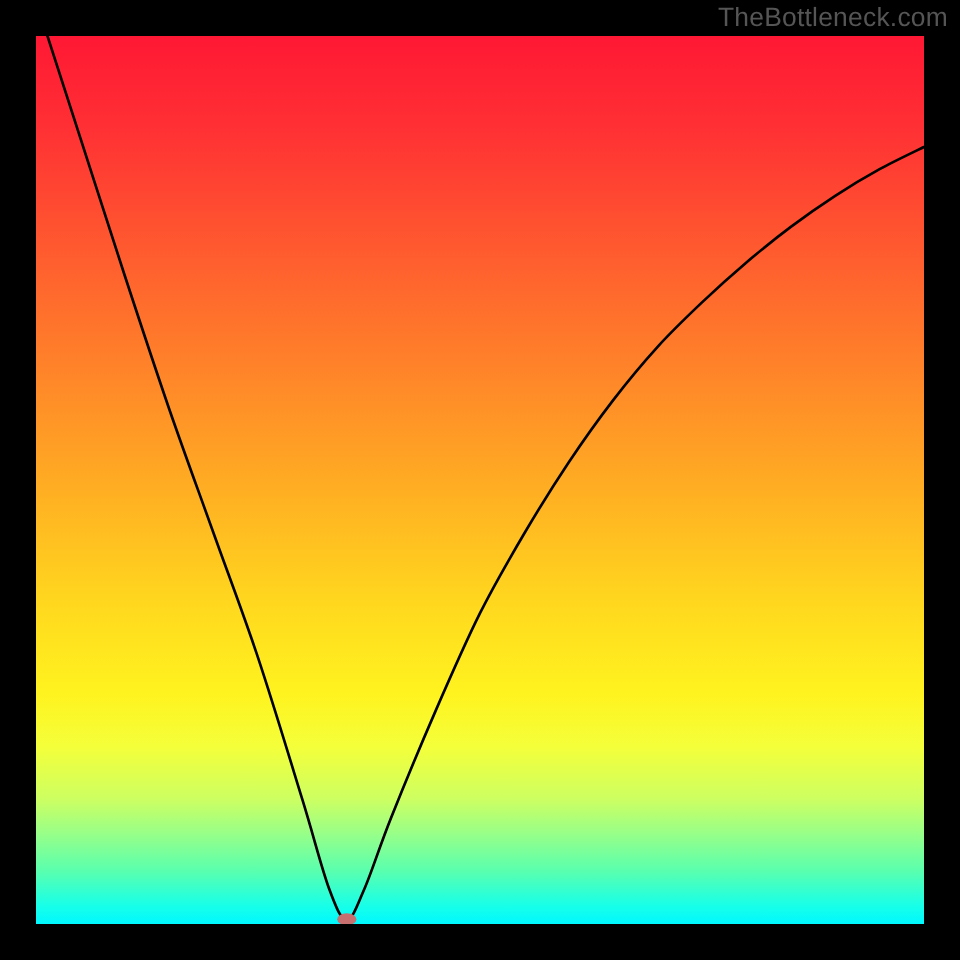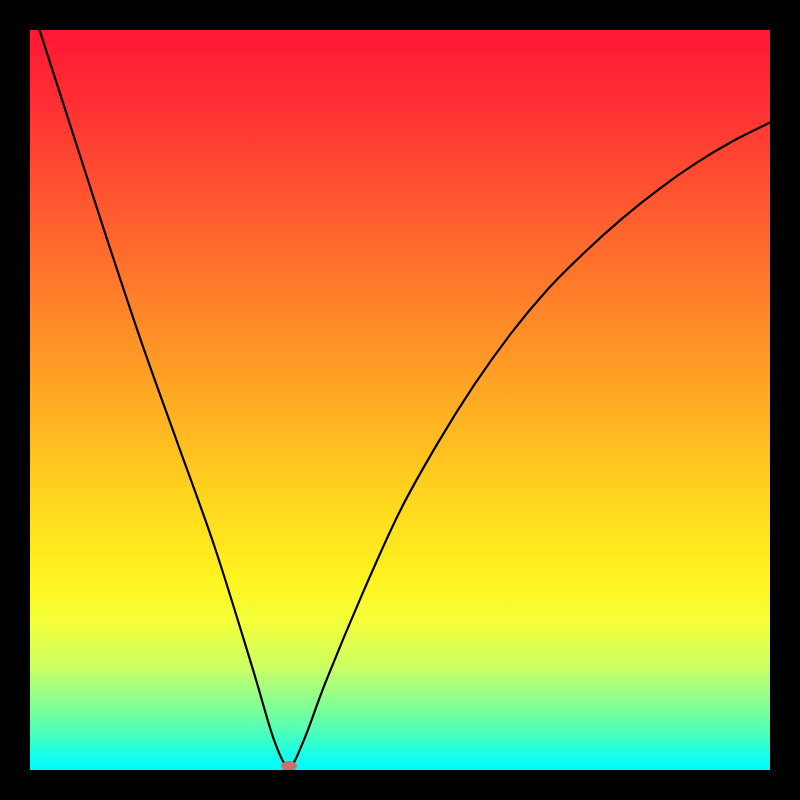--- a/index.html
+++ b/index.html
@@ -63,20 +63,21 @@
   .marker {
     position: absolute;
     background: #c86f6f;
     border-radius: 50% / 50%;
   }
 </style>
 </head>
 <body>
 
 <div class="frame">
+  <div class="watermark">TheBottleneck.com</div>
 
   <div class="plot-area">
     <div class="gradient"></div>
     <svg class="curve" viewBox="0 0 740 740" preserveAspectRatio="none">
       <path id="curve-path" fill="none" stroke="#000000" stroke-width="2.2" stroke-linecap="round" stroke-linejoin="round" d="M 0 -29.600000000000023 C 6.166666666666667 -10.483333333333348, 24.666666666666664 46.866666666666674, 37 85.10000000000002 C 49.333333333333336 123.33333333333337, 61.666666666666664 162.1833333333334, 74 199.80000000000007 C 86.33333333333333 237.41666666666674, 98.66666666666667 275.03333333333336, 111 310.8 C 123.33333333333333 346.56666666666666, 135.66666666666666 379.8666666666667, 148 414.4 C 160.33333333333334 448.9333333333333, 172.66666666666666 481, 185 518 C 197.33333333333334 555, 212.13333333333333 604.3333333333333, 222 636.4 C 231.86666666666667 668.4666666666667, 238.03333333333336 693.75, 244.20000000000002 710.4 C 250.36666666666667 727.05, 254.06666666666666 736.3, 259 736.3 C 263.93333333333334 736.3, 267.6333333333333 724.5833333333333, 273.8 710.4 C 279.9666666666667 696.2166666666667, 286.1333333333333 675.8666666666667, 296 651.2 C 305.8666666666667 626.5333333333334, 320.6666666666667 590.7666666666667, 333 562.4 C 345.3333333333333 534.0333333333333, 357.66666666666663 505.6666666666667, 370 481 C 382.33333333333337 456.3333333333333, 394.66666666666674 435.3666666666667, 407.00000000000006 414.4 C 419.33333333333337 393.4333333333333, 431.6666666666667 373.7, 444 355.2 C 456.3333333333333 336.7, 468.6666666666667 319.4333333333334, 481 303.40000000000003 C 493.3333333333333 287.3666666666667, 505.6666666666667 272.56666666666666, 518 259 C 530.3333333333334 245.43333333333334, 542.6666666666666 233.71666666666667, 555 222 C 567.3333333333334 210.28333333333333, 579.6666666666666 199.18333333333337, 592 188.70000000000005 C 604.3333333333334 178.21666666666673, 616.6666666666666 168.35000000000002, 629 159.10000000000002 C 641.3333333333334 149.85000000000002, 653.6666666666666 141.21666666666673, 666 133.20000000000005 C 678.3333333333334 125.18333333333338, 690.6666666666666 117.78333333333335, 703 111 C 715.3333333333334 104.21666666666665, 733.8333333333334 95.58333333333333, 740 92.5"></path>
     </svg>
     <div id="min-marker" class="marker" style="width: 16px; height: 10px; left: 251px; top: 731.3px; background: rgb(200, 111, 111);"></div>
   </div>
 </div>
 

